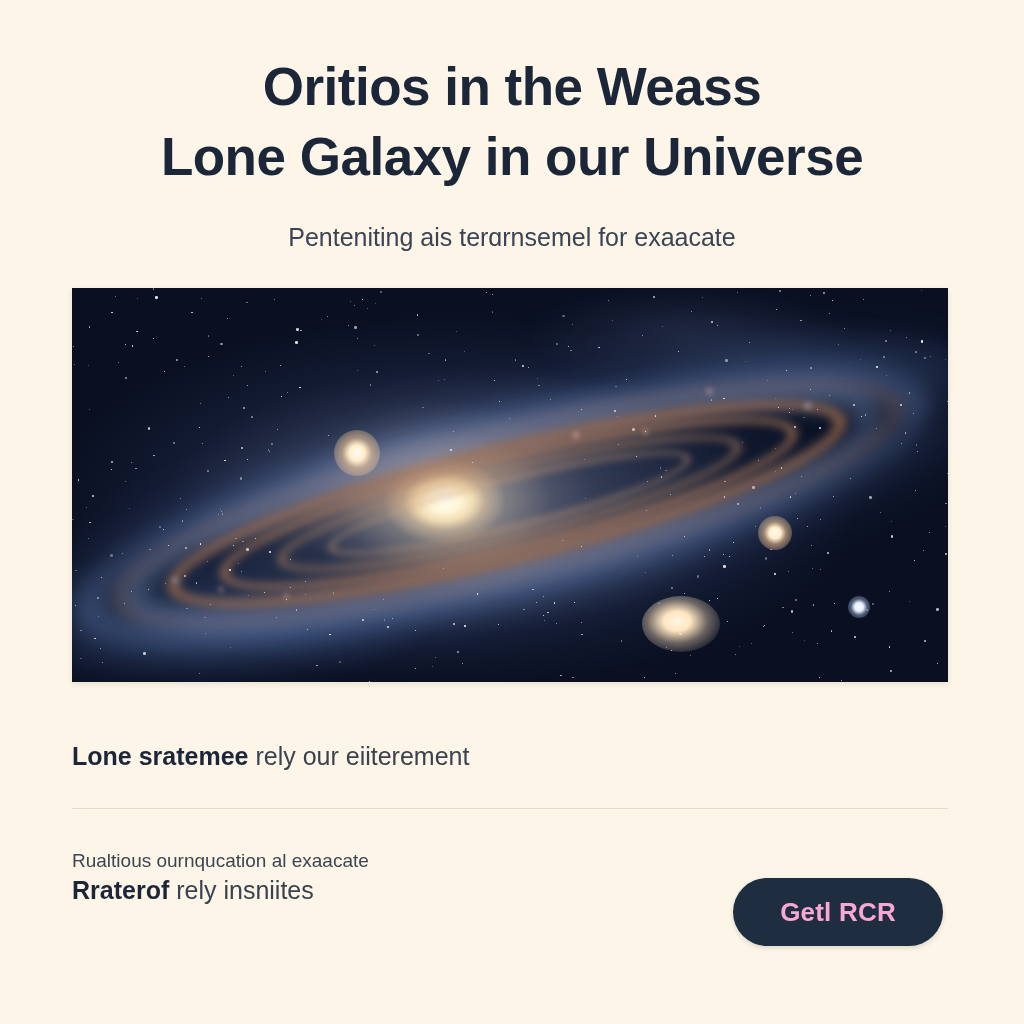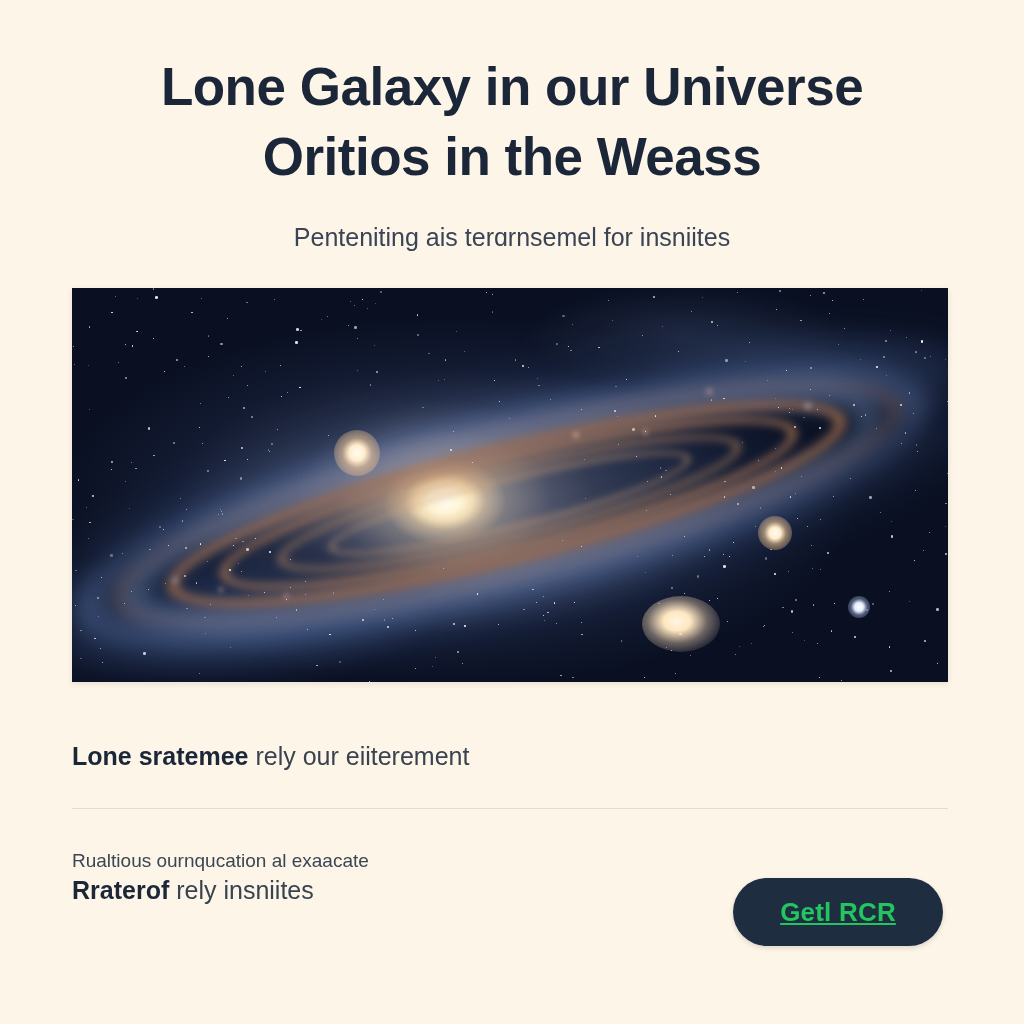--- a/index.html
+++ b/index.html
@@ -250,41 +250,40 @@
 
   #cta-button {
     position: absolute;
     left: 661px;
     top: 42px;
     width: 210px;
     height: 68px;
     border: none;
     border-radius: 34px;
     background: #1f2d40;
-    color: #22c55e;
+    color: #f9a8d4;
     font-family: "Liberation Sans", sans-serif;
     font-size: 26px;
     font-weight: bold;
     letter-spacing: 0.2px;
     cursor: pointer;
     box-shadow: 0 2px 5px rgba(30,22,8,0.14);
-    text-decoration: underline;
   }
 </style>
 </head>
 <body>
 
 <div id="card">
 
   <div id="header">
     <h1 id="title">
+      <span class="line">Oritios in the Weass</span>
       <span class="line">Lone Galaxy in our Universe</span>
-      <span class="line">Oritios in the Weass</span>
     </h1>
-    <p id="subtitle">Penteniting ais terɑrnsemel for insniites</p>
+    <p id="subtitle">Penteniting ais terɑrnsemel for exaacate</p>
   </div>
 
   <div id="media-wrap">
     <div id="galaxy-image">
       <div id="nebula"></div>
       <div id="disc">
         <div class="arm blue3"></div>
         <div class="arm blue1"></div>
         <div class="arm dust5"></div>
         <div class="arm blue2"></div>

